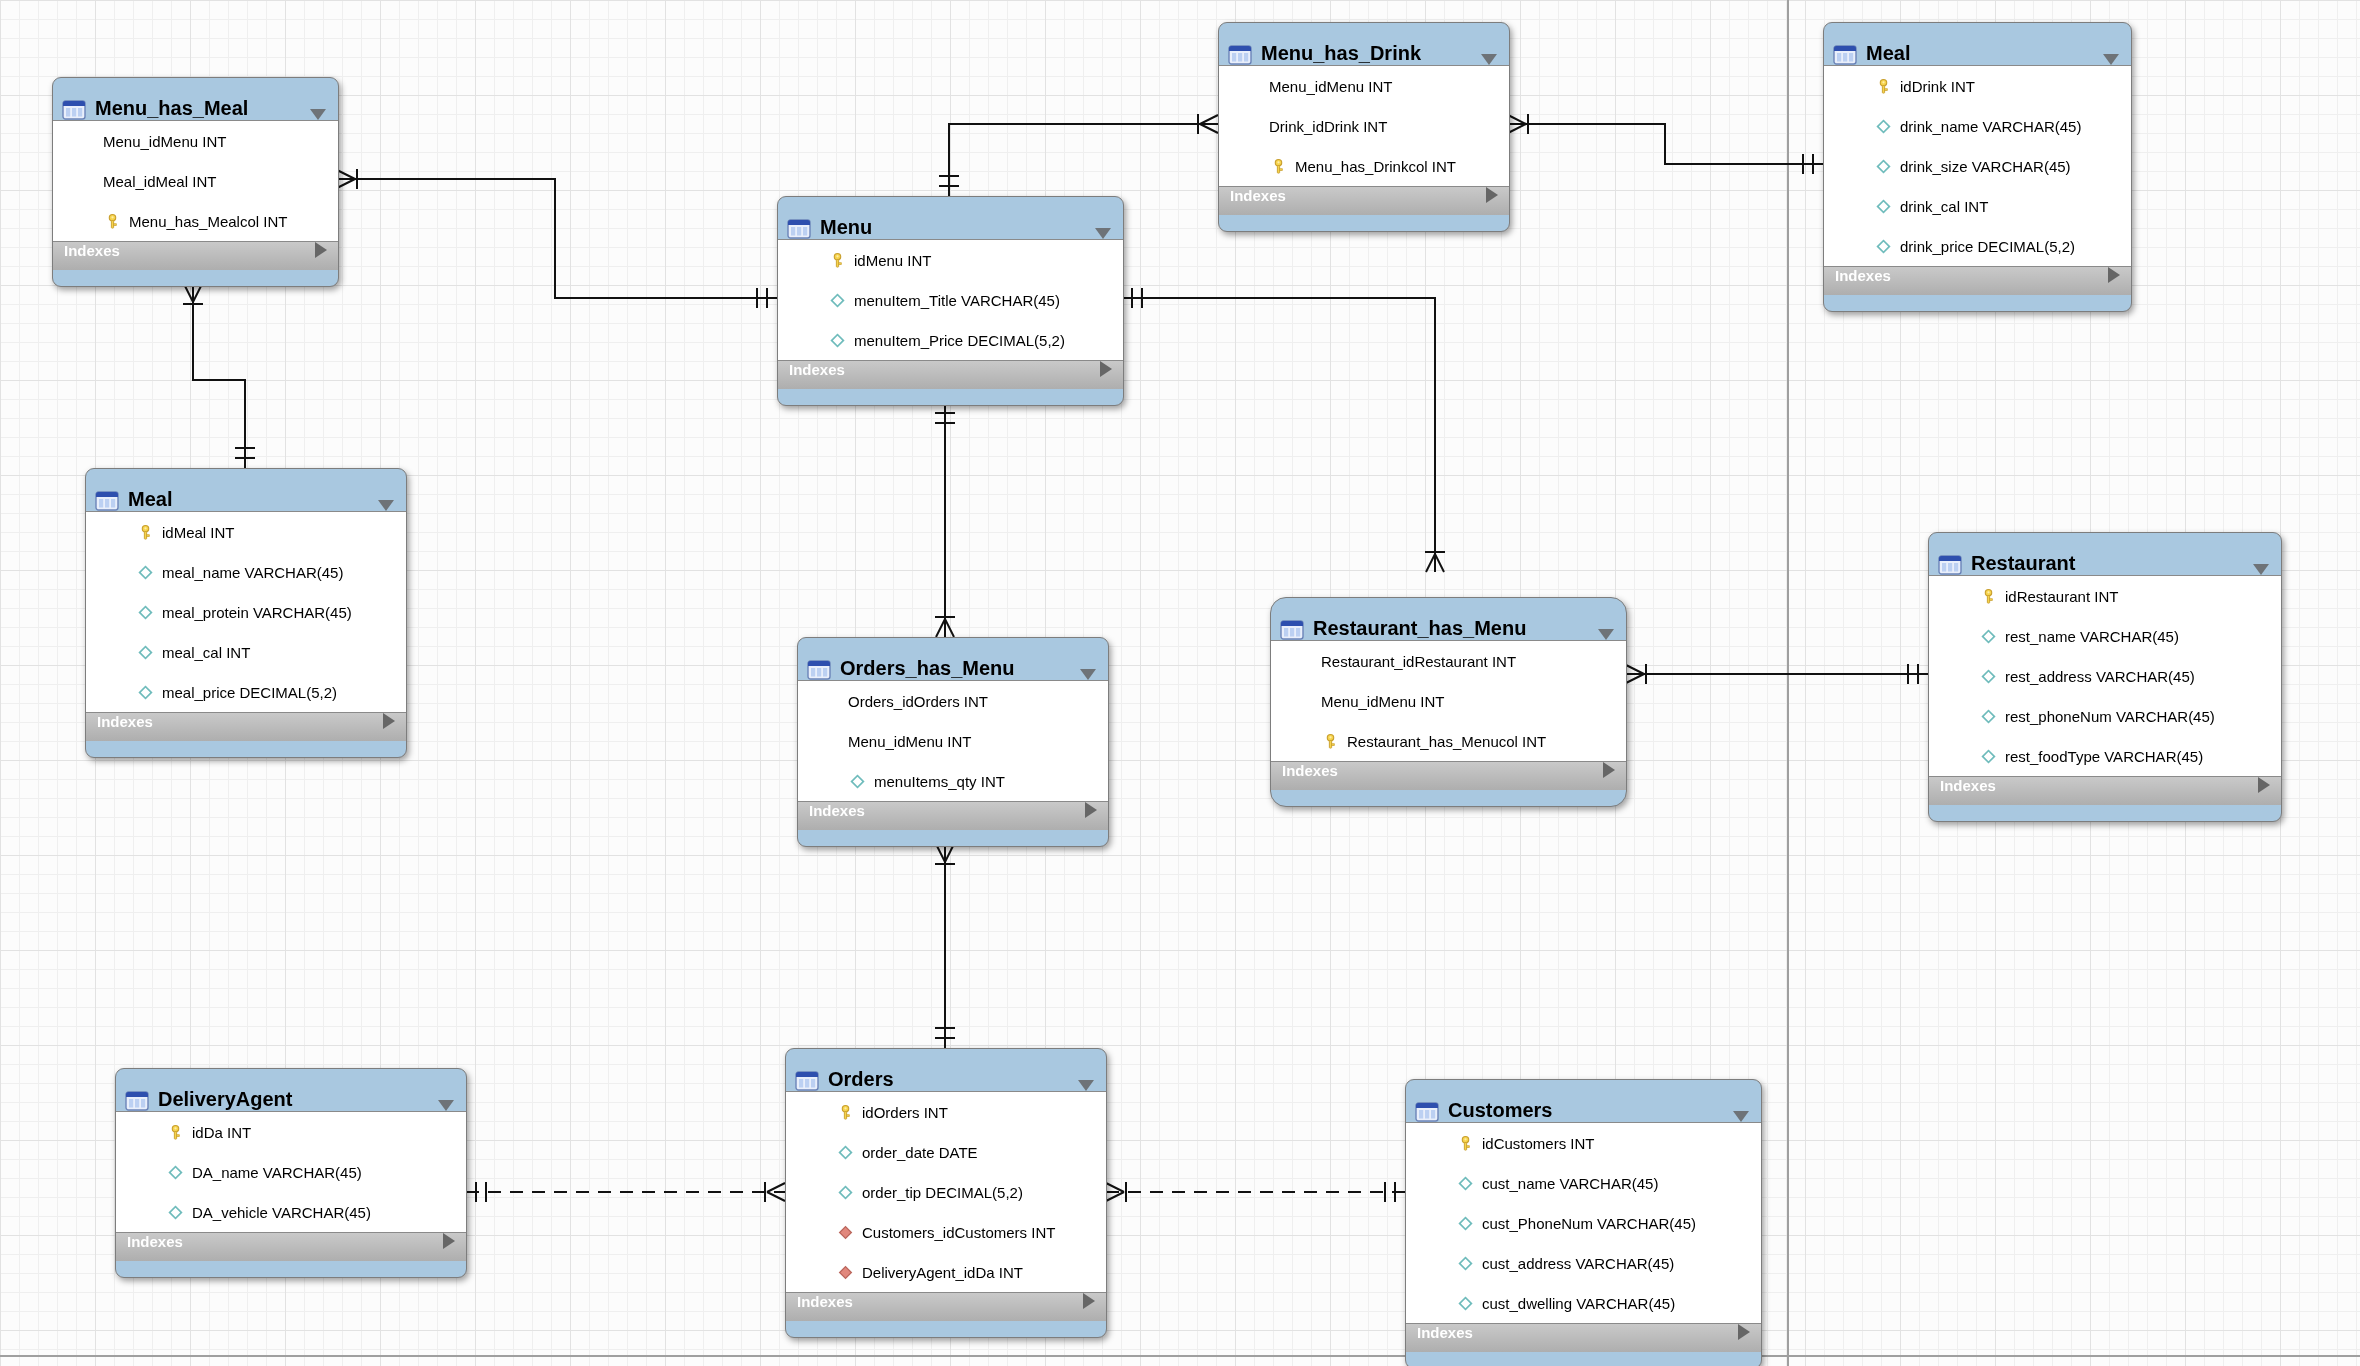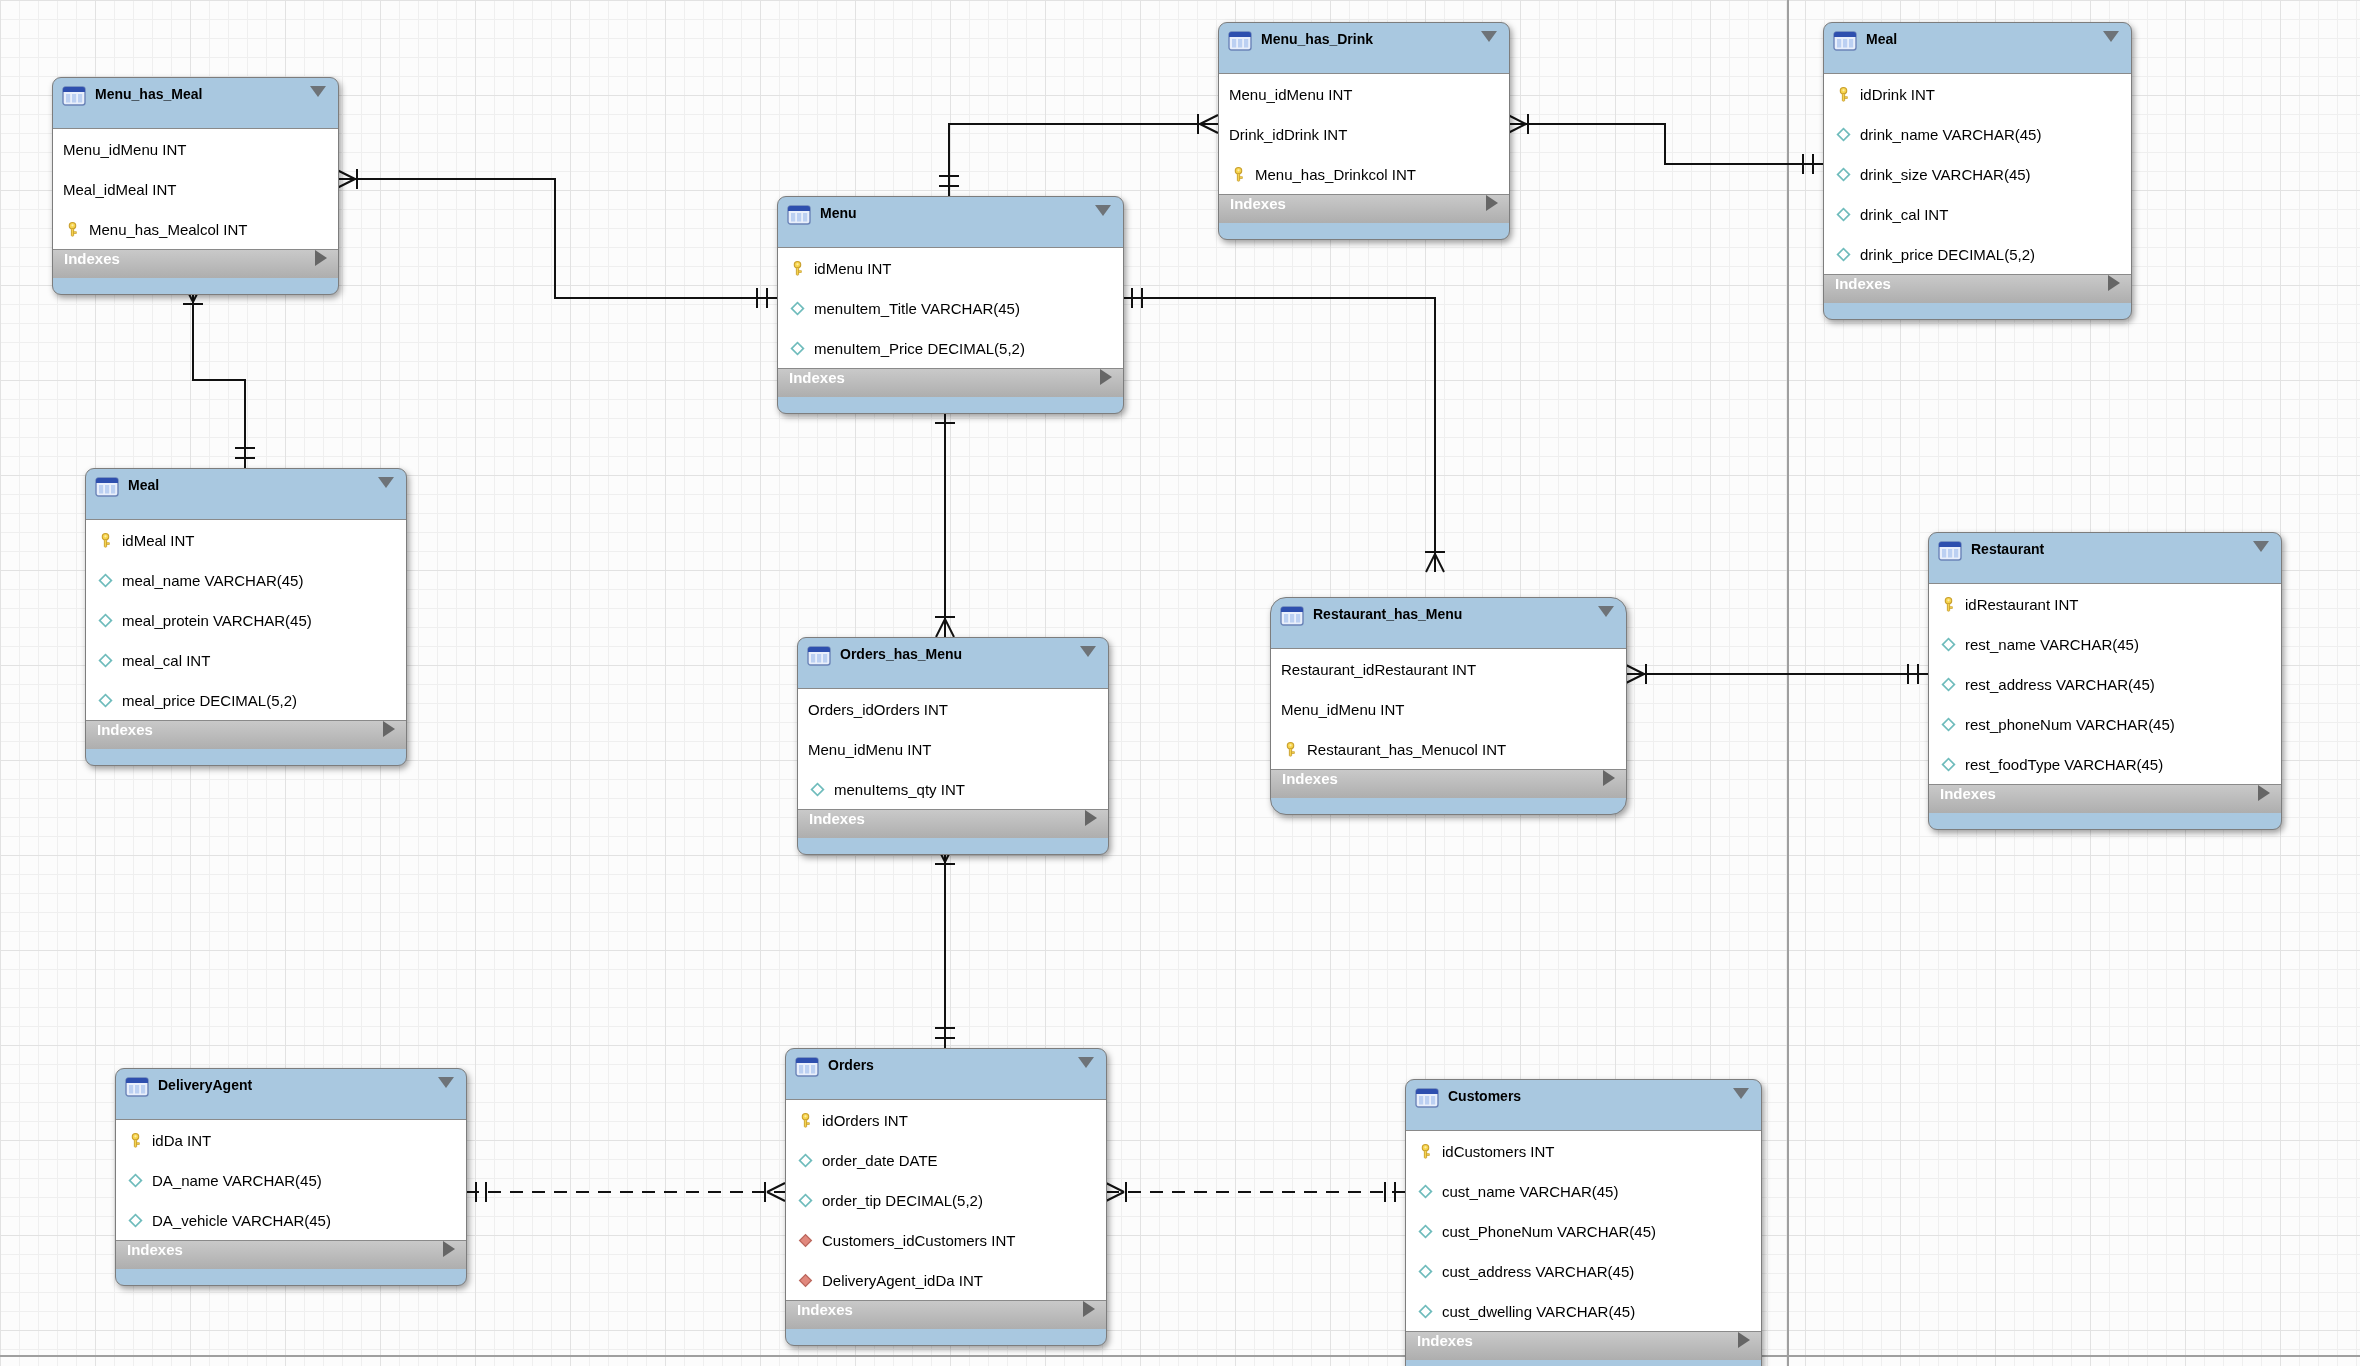--- a/index.html
+++ b/index.html
@@ -21,33 +21,33 @@
   #connections { position:absolute; left:0; top:0; z-index:1; }
   .page-divider { position:absolute; background:#9f9f9f; z-index:0; }
   .er-table {
     position:absolute; z-index:2;
     background:#a9c8e0;
     border:1px solid #7d7d7d;
     border-radius:9px;
     box-shadow:2px 3px 6px rgba(0,0,0,0.38);
   }
   .er-header {
-    height:42px; display:flex; align-items:flex-start; gap:9px;
-    padding:8px 12px 0 9px; font-size:14px; font-weight:bold; color:#000;
+    height:42px; display:flex; align-items:flex-end; gap:9px;
+    padding:0 12px 0 9px; font-size:20px; font-weight:bold; color:#000;
   }
   .er-header .title { flex:1; white-space:nowrap; }
   .collapse-arrow {
     width:0; height:0;
     border-left:8px solid transparent; border-right:8px solid transparent;
     border-top:11px solid #6e7378;
   }
   .er-rows { background:#ffffff; border-top:1px solid #8a8a8a; border-bottom:1px solid #8a8a8a; }
   .er-row {
     height:40px; display:flex; align-items:center; gap:8px;
-    padding:0 10px; font-size:15px; color:#000; white-space:nowrap;
+    padding:0 10px; font-size:15px; color:#000; white-space:nowrap;margin-left:40px;
   }
   .er-indexes {
     height:28px; display:flex; justify-content:space-between;
     padding:0 11px; color:#ffffff; font-weight:bold; font-size:15px;
     background:linear-gradient(#c9c9c9, #aeaeae);
   }
   .expand-arrow {
     width:0; height:0;
     border-top:8px solid transparent; border-bottom:8px solid transparent;
     border-left:12px solid #666666;

